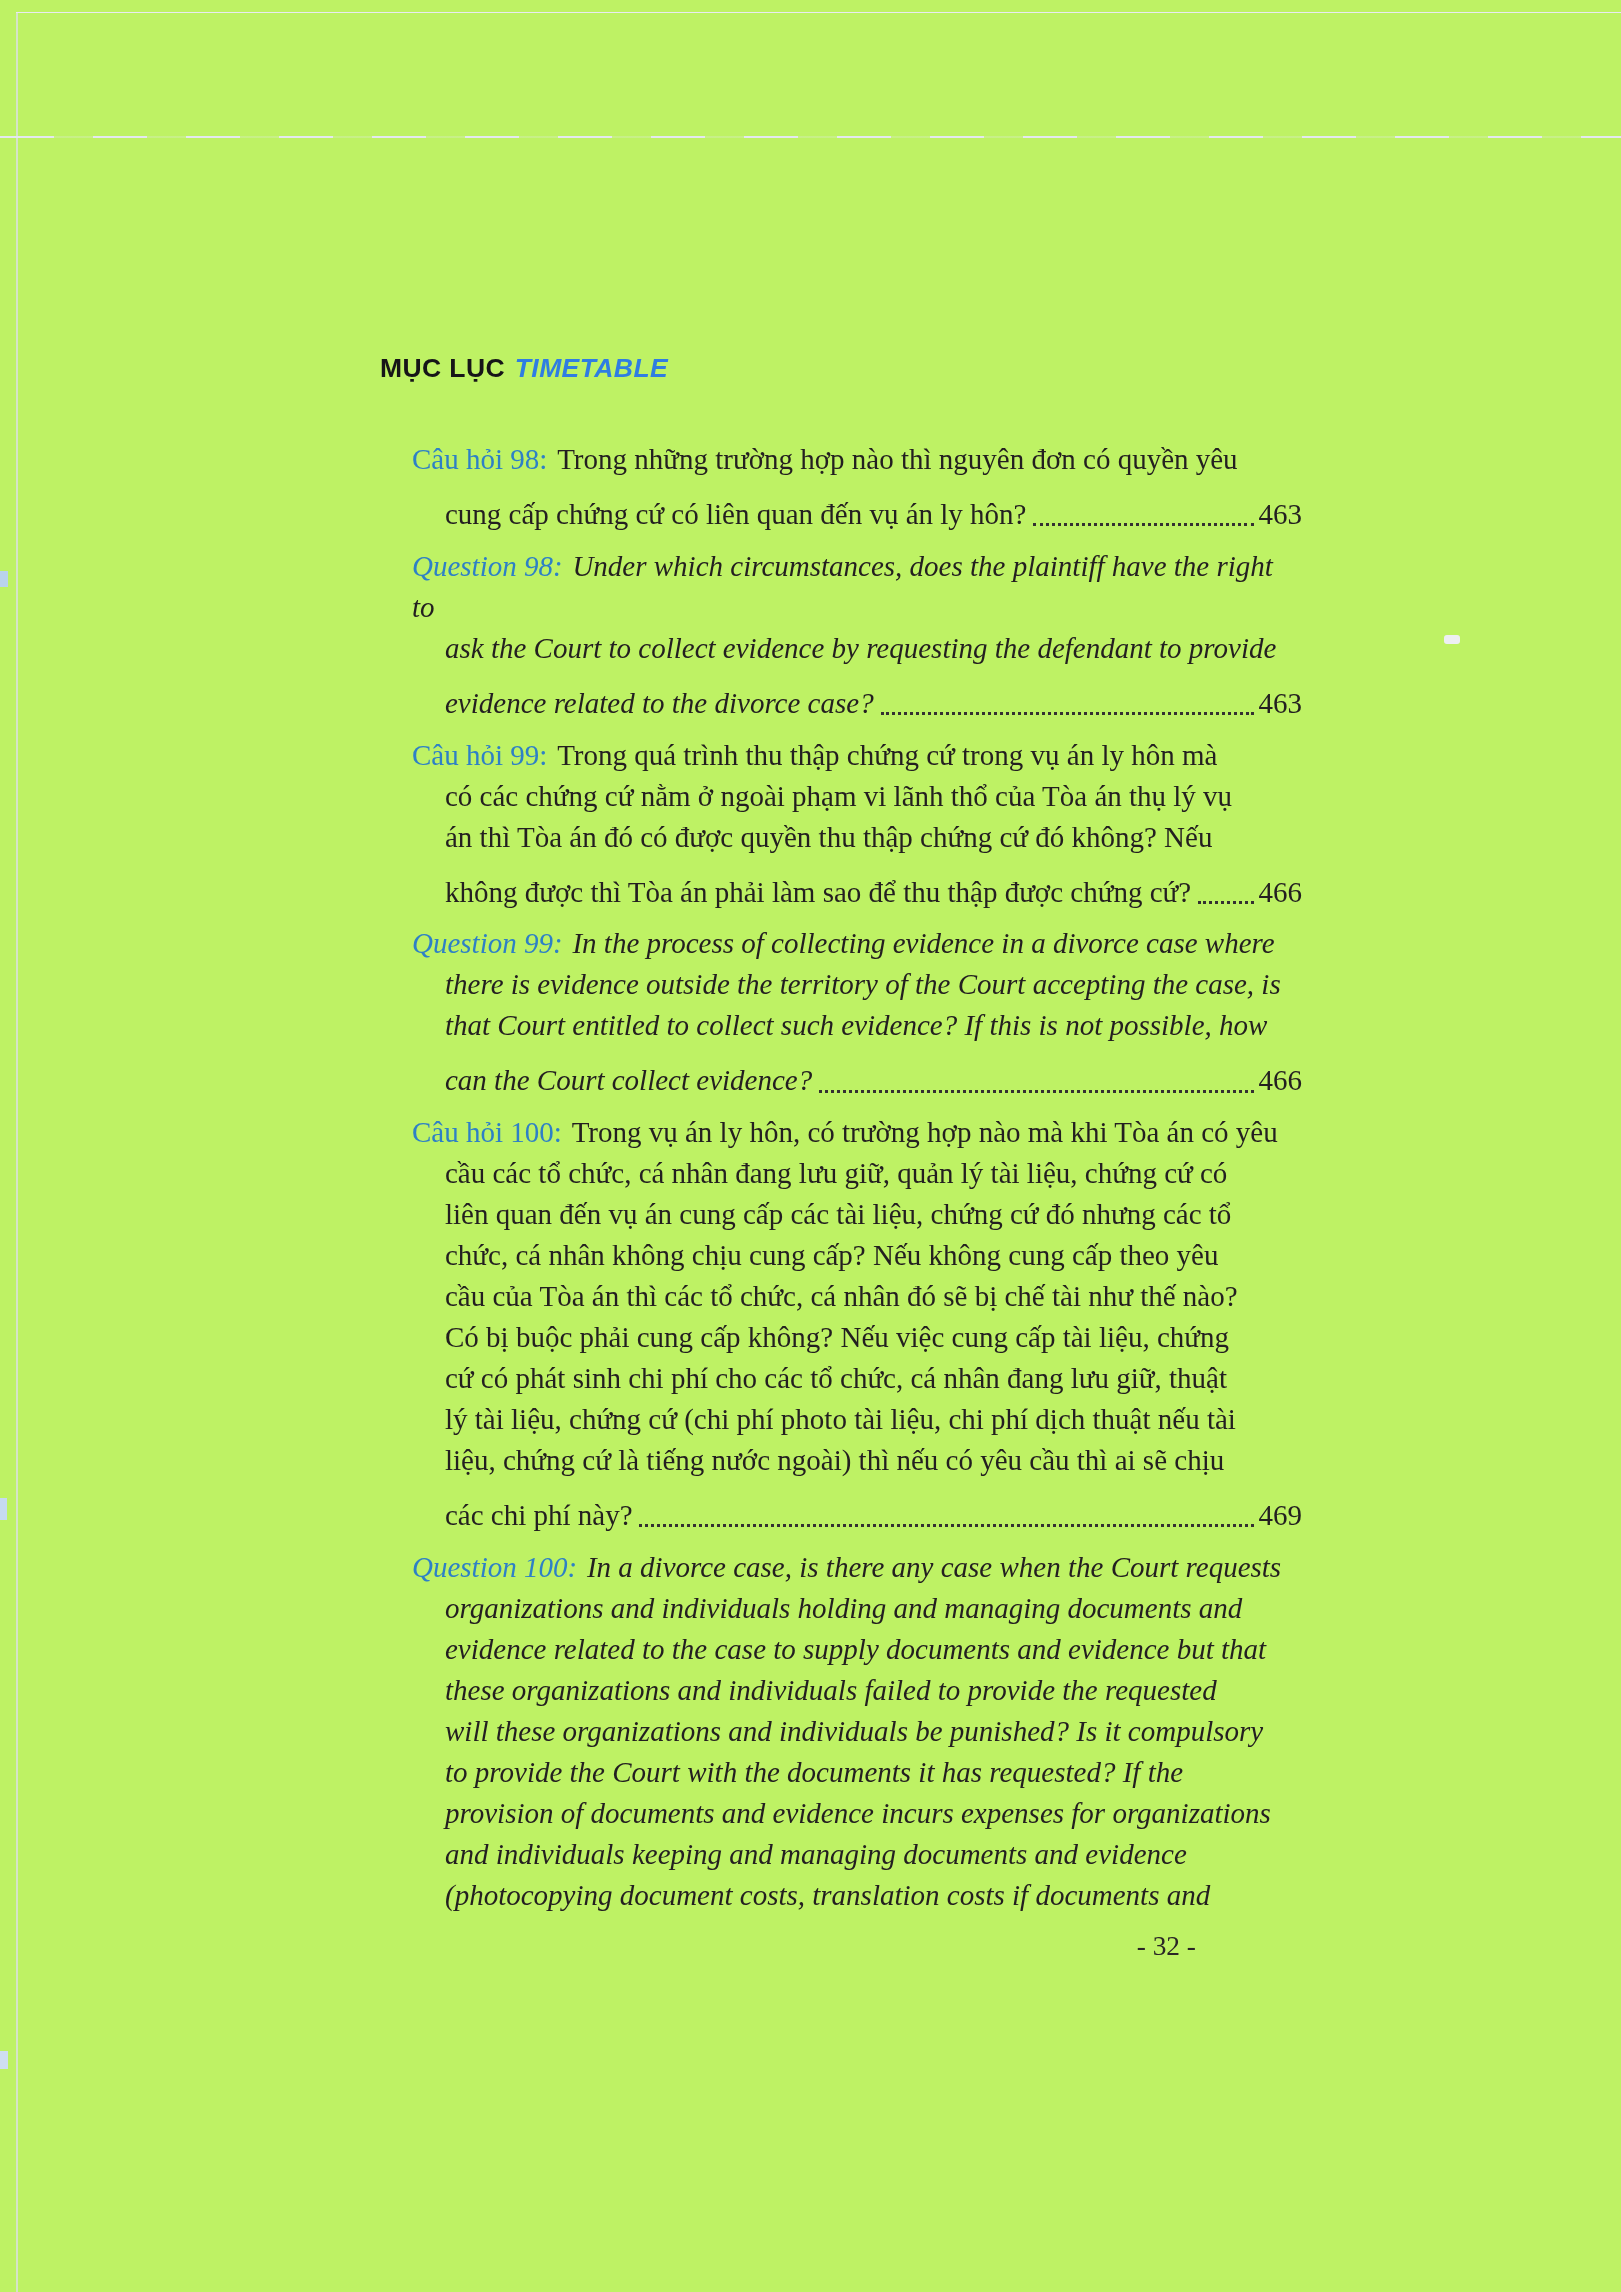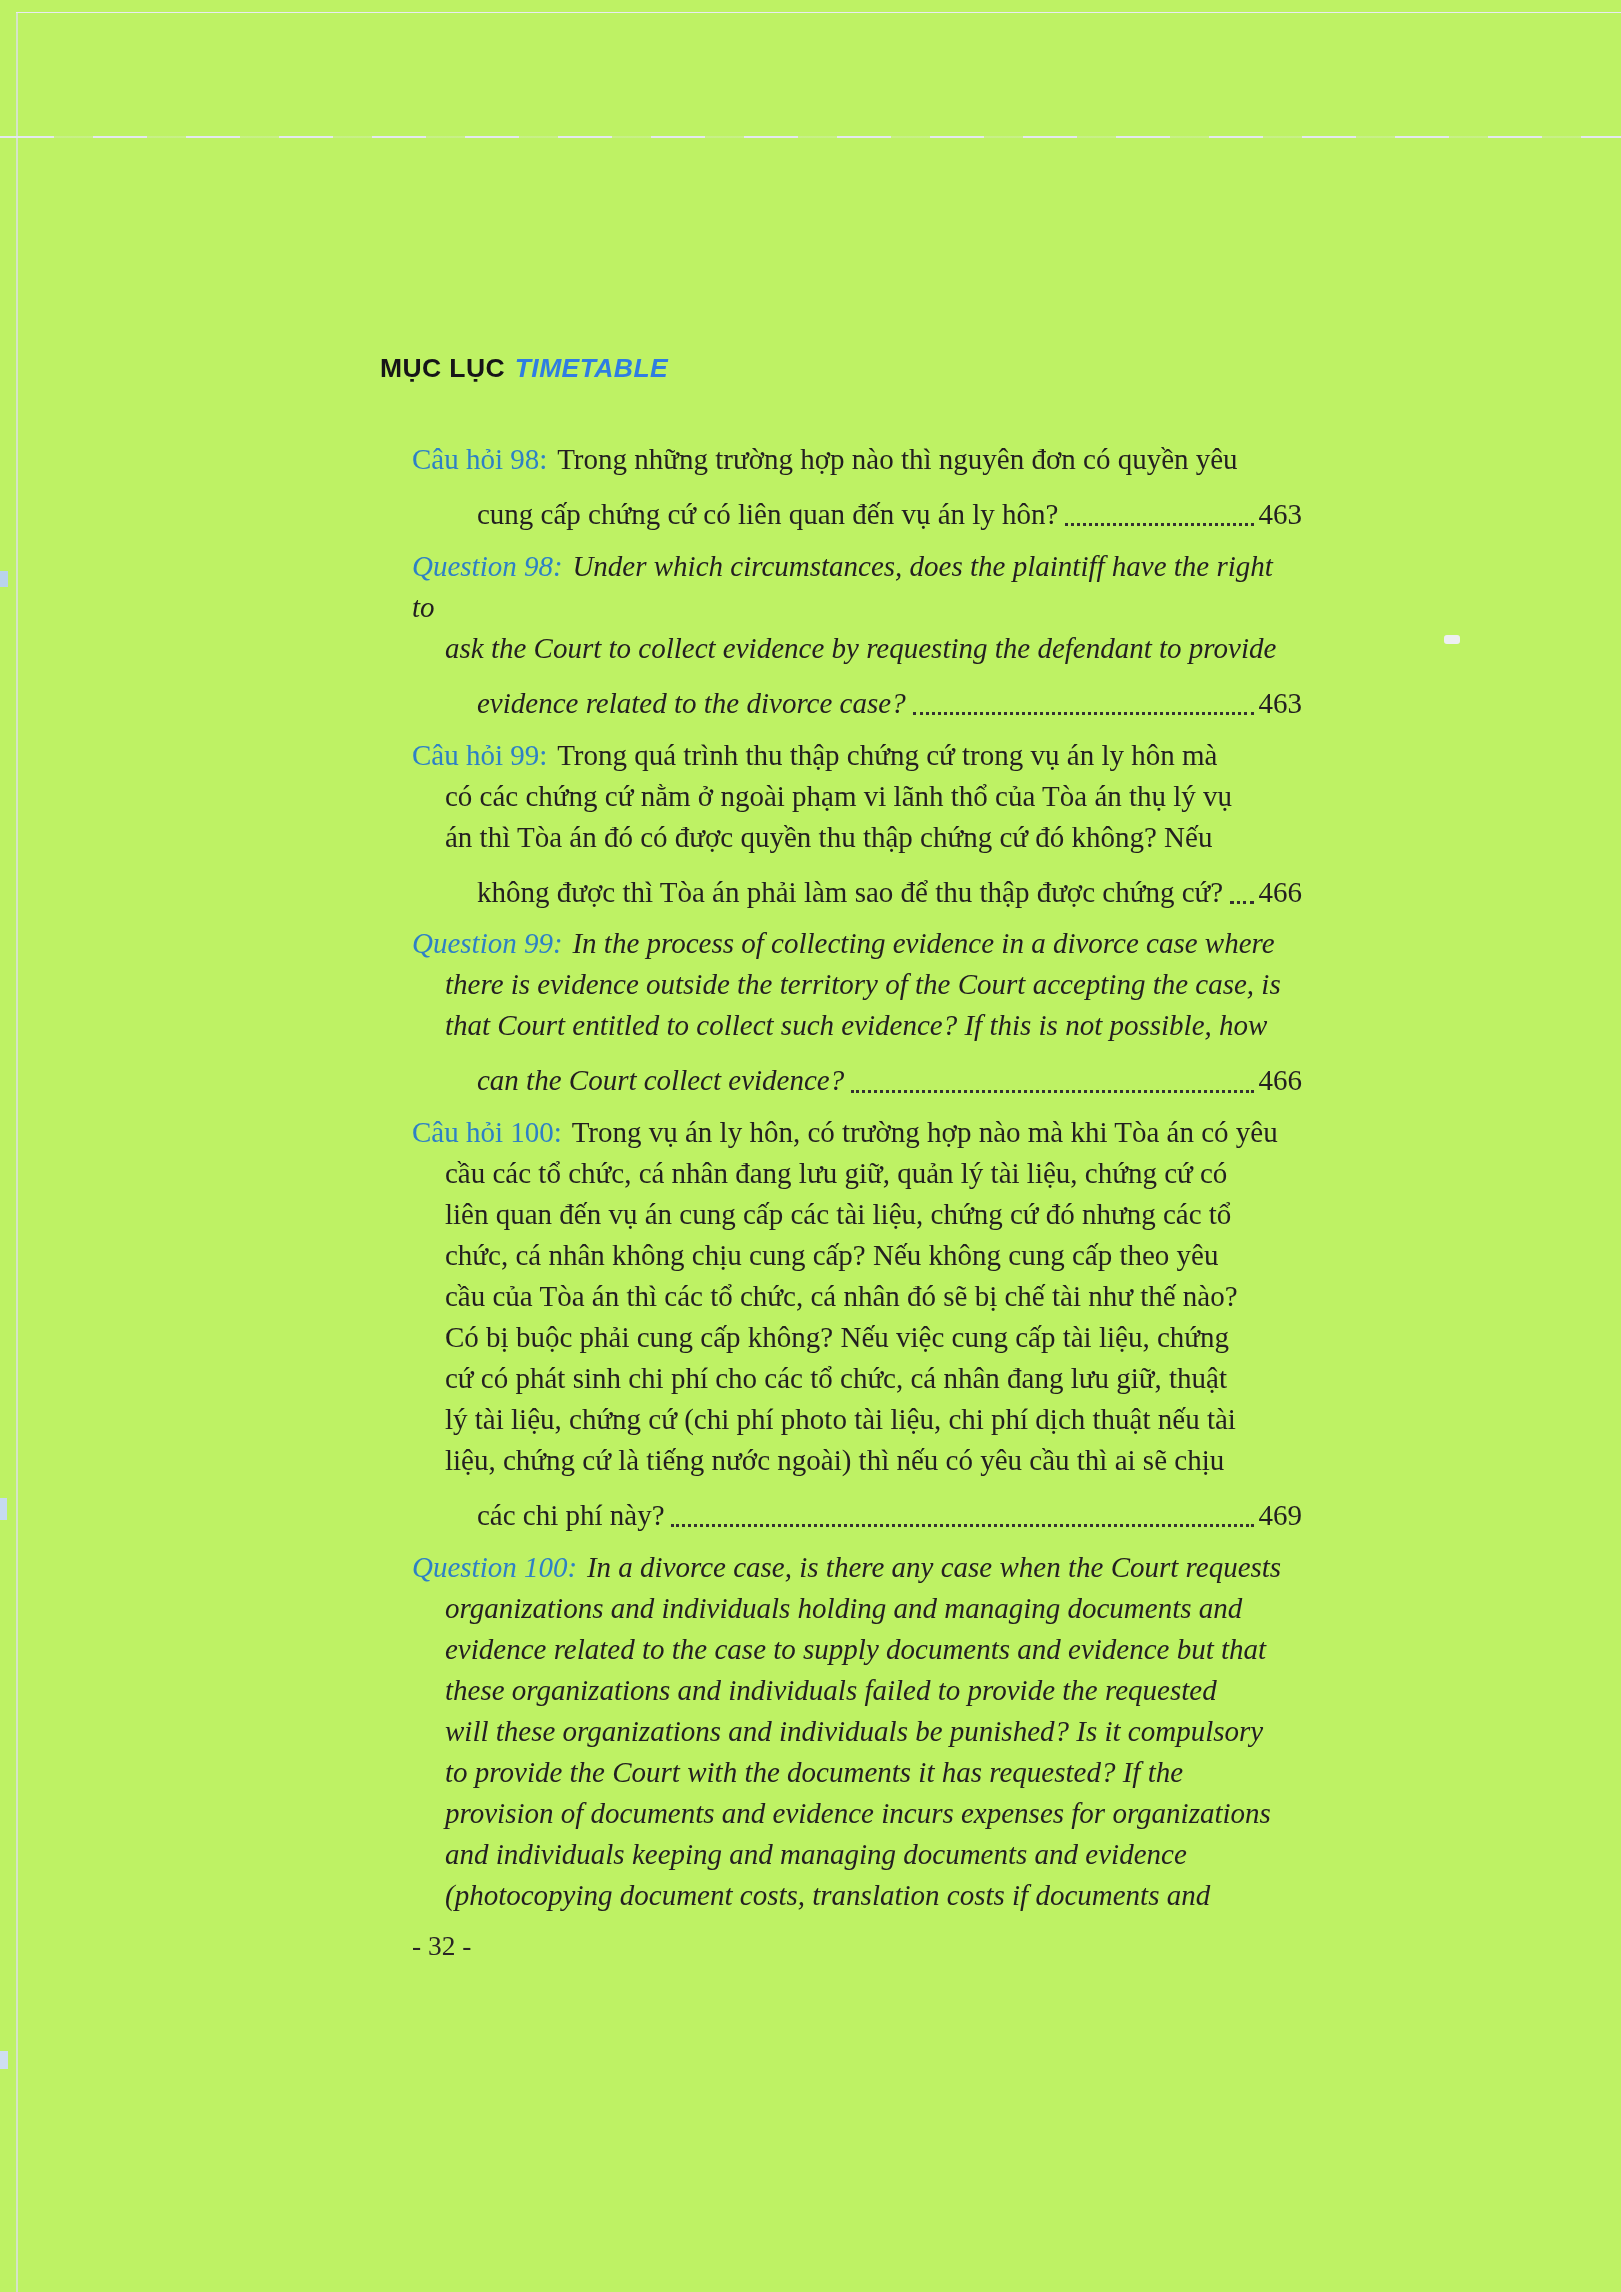--- a/index.html
+++ b/index.html
@@ -72,42 +72,42 @@
     width: 890px;
     font-size: 29px;
     line-height: 41px;
   }
   .entry { padding-left: 33px; margin-bottom: 10.8px; }
   .entry.en { font-style: italic; }
   .entry .first-line { margin-left: -33px; }
   .entry .label { color: #2e80c6; margin-right: 9.8px; }
   .entry .line { }
   .entry .last-line { display: flex; align-items: flex-end; }
-  .entry .tail { flex: 0 1 auto; margin-left: 32px; }
+  .entry .tail { flex: 0 1 auto; }
   .entry .dots {
     flex: 1 1 auto;
     min-width: 13.7px;
     border-bottom: 3.9px dotted #343031;
     margin: 0 4.9px 8.8px 6.9px;
     height: 0;
     align-self: flex-end;
   }
   .entry .page {
     flex: 0 0 auto;
     font-style: normal;
     color: #231f20;
     margin-top: 14px;
   }
 
   
   .doc-footer {
     position: absolute;
     left: 412px; top: 1931px;
     width: 784px;
-    text-align: left;
+    text-align: right;
     font-size: 27.4px;
     color: #2a2526;
   }
 </style>
 </head>
 <body>
 
 <div id="page">
 
   <div class="scan-vline"></div>

